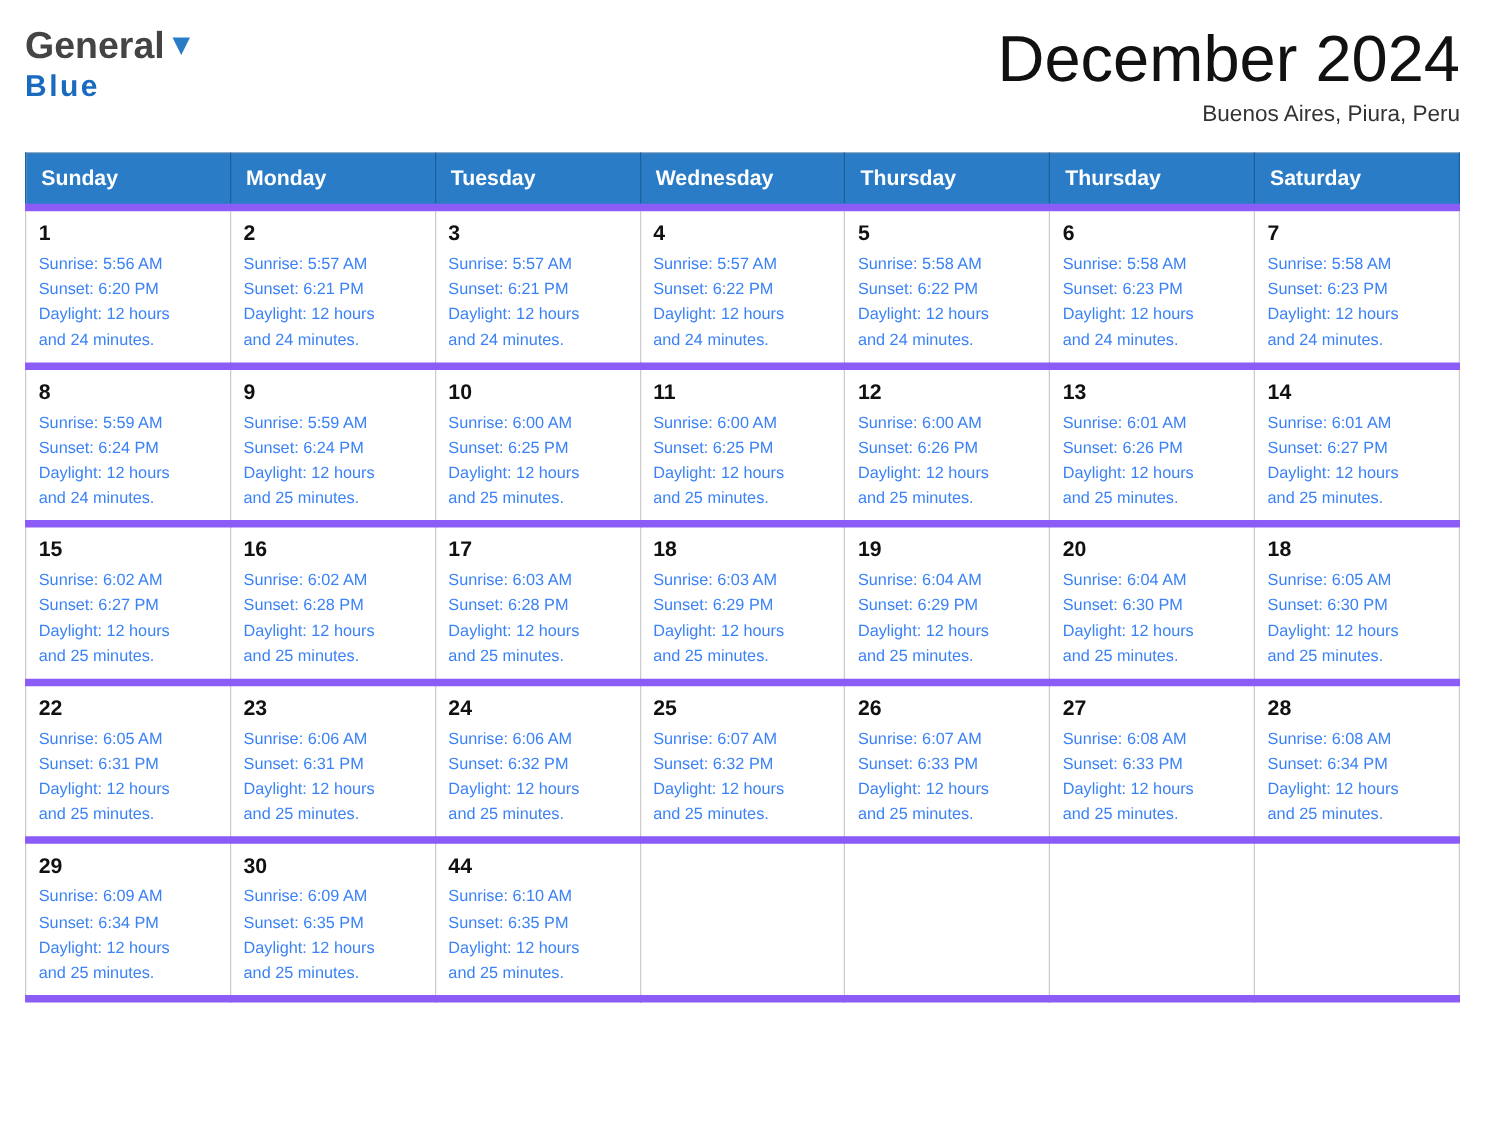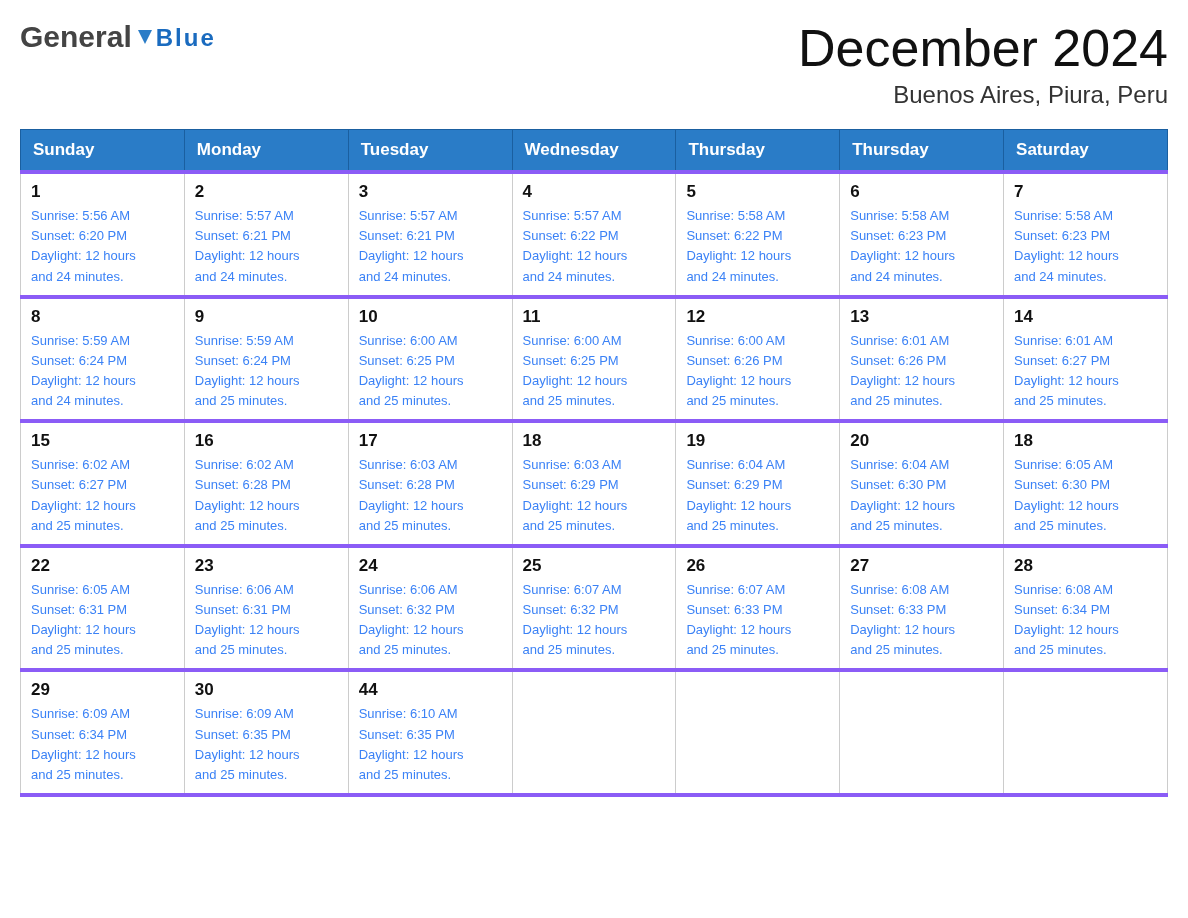--- a/index.html
+++ b/index.html
@@ -11,41 +11,41 @@
       min-height: 918px;
     }
     .header {
       display: flex;
       justify-content: space-between;
       align-items: flex-start;
       margin-bottom: 20px;
     }
     .logo {
       display: flex;
-      flex-direction: row;
-      align-items: center;
+      flex-direction: column;
+      align-items: flex-start;
     }
     .logo-blue-line {
       color: #1a6bbf;
       font-size: 24px;
       font-weight: bold;
       margin-top: 2px;
       letter-spacing: 2px;
     }
     .title-section {
       text-align: right;
     }
     .title-section h1 {
       font-size: 52px;
       font-weight: 400;
       color: #111;
       line-height: 1.1;
     }
     .title-section h2 {
-      font-size: 24px;
+      font-size: 18px;
       font-weight: 400;
       color: #333;
       margin-top: 4px;
     }
     .calendar {
       width: 100%;
       border-collapse: collapse;
     }
     .calendar th {
       background-color: #2a7cc7;
@@ -69,21 +69,21 @@
       color: #111;
       display: block;
       margin-bottom: 4px;
     }
     .day-info {
       font-size: 13px;
       color: #3b82f6;
       line-height: 1.55;
     }
     .calendar tr {
-      border-bottom: 4px solid #8b5cf6;
+      border-bottom: 6px solid #8b5cf6;
     }
     .empty-cell {
       background: #fff;
     }
     .logo-wrapper {
       display: flex;
       align-items: center;
     }
     .logo-general {
       font-size: 30px;

